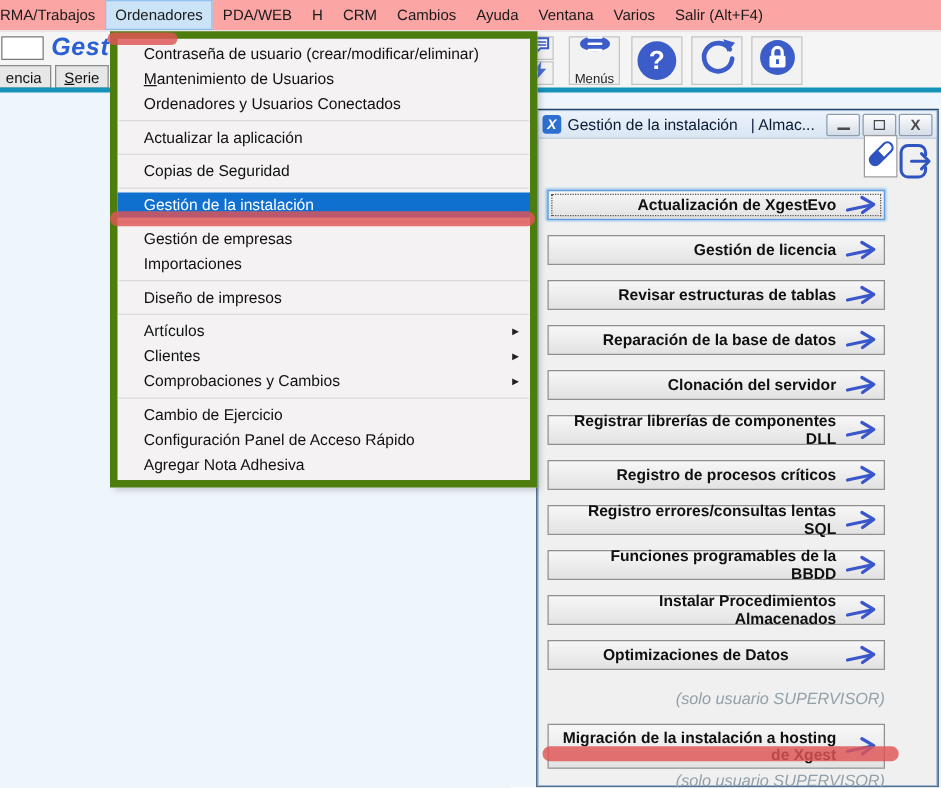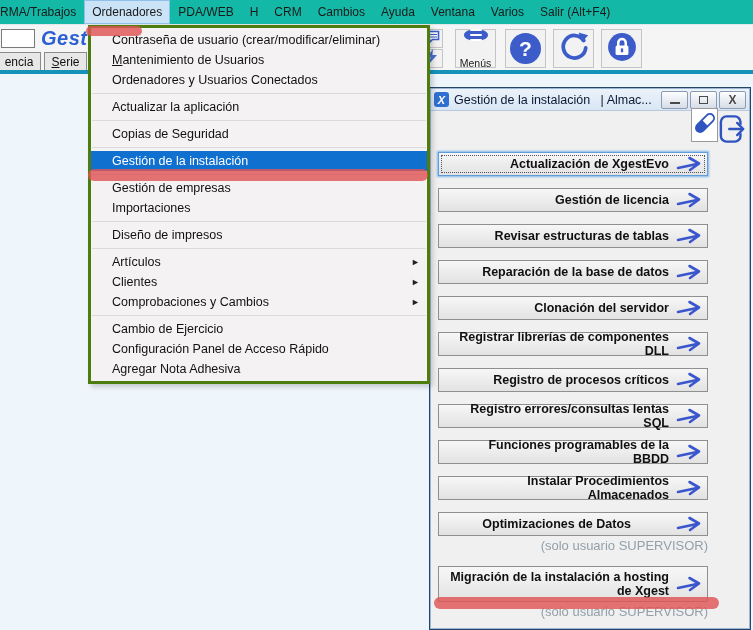--- a/index.html
+++ b/index.html
@@ -5,21 +5,21 @@
   * { margin:0; padding:0; box-sizing:border-box; }
   html,body { background:#ffffff; }
   .root {
     position:relative; width:753px; height:630px; overflow:hidden;
     background:#eef5fb; font-family:"Liberation Sans", sans-serif;
     -webkit-font-smoothing:antialiased;
   }
   
   .menubar {
     position:absolute; left:0; top:0; width:753px; height:25px;
-    background:#14b8a6; border-bottom:1px solid #e6e6e6;
+    background:#fca5a5; border-bottom:1px solid #e6e6e6;
     display:flex; align-items:stretch; font-size:12px; color:#1a1a1a;
   }
   .mb-item { padding:0 8px; line-height:25px; white-space:nowrap; cursor:default; }
   .mb-item:first-child { margin-left:-8px; }
   .mb-item.selected { background:#cbe3f7; box-shadow:inset 0 0 0 1px #90c0ea; }
   
   .toolbar { position:absolute; left:0; top:26px; width:753px; height:44px; background:#f5f5f5; }
   .tl-input {
     position:absolute; left:1px; top:3px; width:34px; height:19px;
     border:1px solid #7a7a7a; background:#fff; font-size:12px; padding:0 2px;
@@ -46,21 +46,21 @@
   .tool-label { font-size:10.5px; color:#222; line-height:10px;margin-top:16px; }
   .circle { border-radius:50%; background:#3b5cc9; display:flex; align-items:center; justify-content:center; }
   .c-menus { width:24px; height:24px; flex-direction:column; gap:2.5px; display:flex; }
   .c-menus i { display:block; width:12px; height:2.4px; background:#fff; border-radius:1px; }
   .c-help { width:31px; height:31px; color:#fff; font-size:21px; font-weight:bold; }
   
   .tealline { position:absolute; left:0; top:70px; width:753px; height:4px; background:#1793ba; }
   
   .dropdown {
     position:absolute; left:88px; top:25px; width:342px; z-index:60;
-    background:#f4f2f2; border:3px solid #4d7c0f; padding:2px 0;
+    background:#f4f2f2; border:6px solid #4d7c0f; padding:2px 0;
     box-shadow:3px 3px 5px rgba(0,0,0,0.18); font-size:12.5px; color:#111;
   }
   .mi { height:20px; line-height:20px; padding-left:21px; position:relative; white-space:nowrap; cursor:default; }
   .mi.sel { background:#1070d0; color:#fff; }
   .mi .sub { position:absolute; right:7px; top:0; font-size:9px; color:#222; }
   .msep { height:1px; background:#dadada; margin:3px 1px; }
   
   .window {
     position:absolute; left:429px; top:87px; width:322px; height:543px; z-index:10;
     background:#f0f0f0; border:1px solid #24466b; box-shadow:0 0 0 1px #9db8d4 inset;
@@ -96,23 +96,23 @@
     padding-right:5px; background:linear-gradient(#f7f7f7,#e2e2e2);
     border:1px solid #8f8f8f; font-weight:bold; font-size:12.5px; color:#101010;
     margin-bottom:12px; cursor:default;
   }
   .xbtn .xlabel { text-align:right; max-width:220px; line-height:14px; }
   .xbtn.two-line { height:36px; margin-bottom:2px; }
   .xbtn.focused {
     border:1px solid #5f9ddc; box-shadow:0 0 2px 1px #7fb5e8;
     outline:1px dotted #555; outline-offset:-4px;
   }
-  .xbtn.pre-note { margin-bottom:2px;gap:45px; }
+  .xbtn.pre-note { margin-bottom:15px;gap:45px; }
   .xnote {
-    font-size:13px; color:#93a0a9; text-align:right;
+    font-size:13px; font-style:italic; color:#93a0a9; text-align:right;
     height:16px; line-height:16px; margin:0 0 12px 0;
   }
   .xnote.last { margin-top:2px; }
   .arrow-ico { flex:0 0 auto; display:flex; align-items:center; }
   
   .marker {
     position:absolute; background:rgba(224,84,84,0.82); border-radius:6px;
     filter:blur(0.6px); z-index:100; pointer-events:none;
   }
   .m1 { left:86px; top:26px; width:56px; height:10px; }

